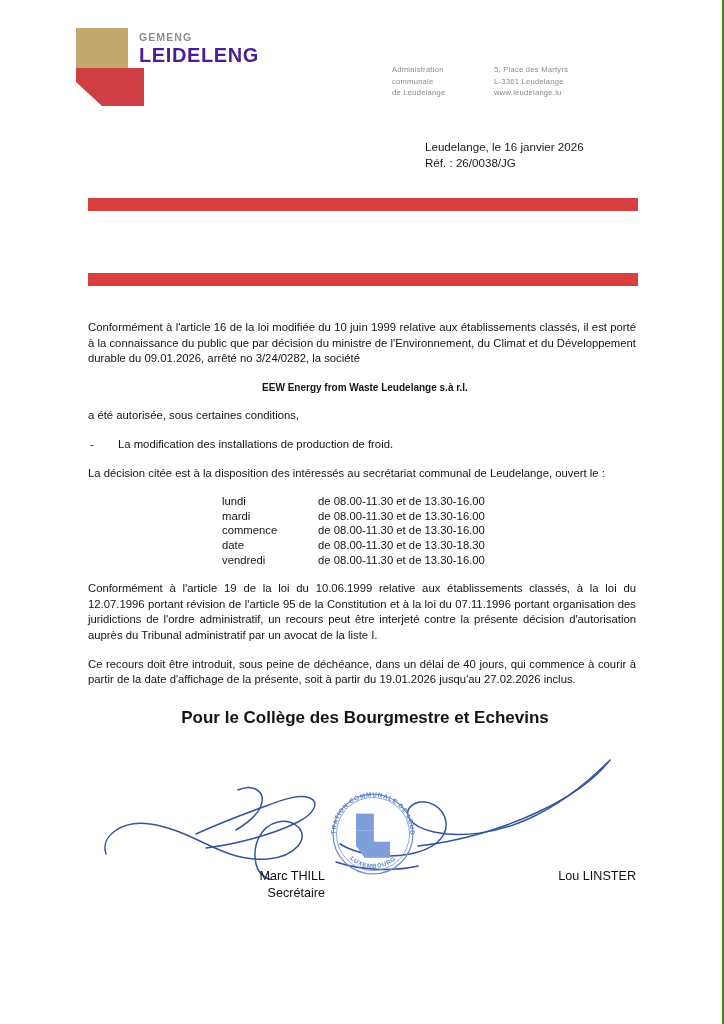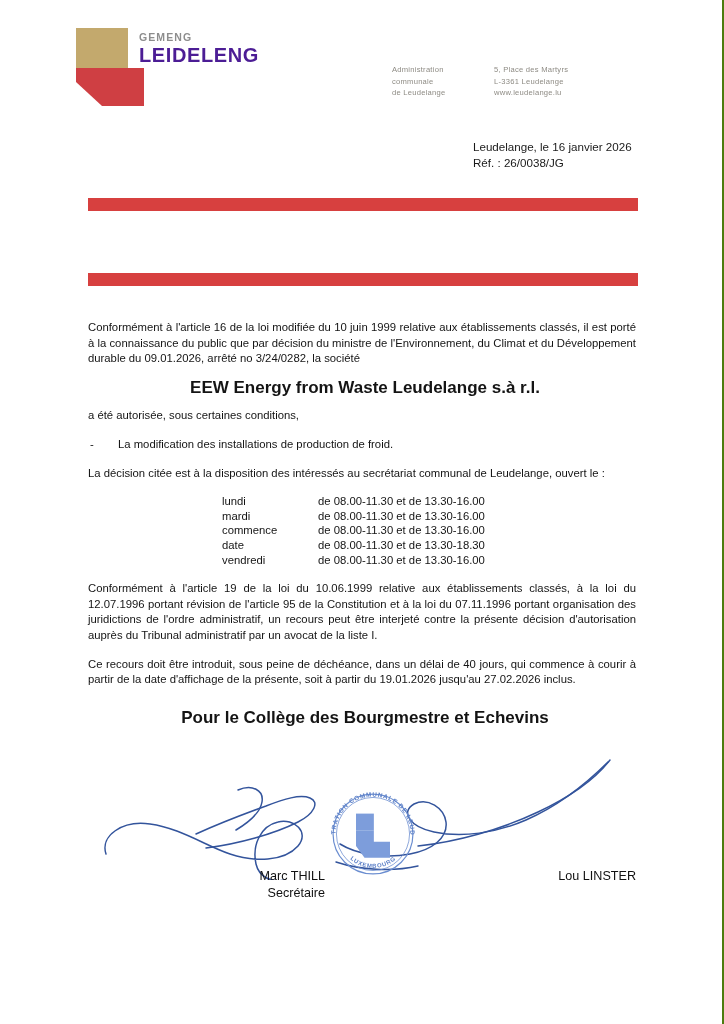--- a/index.html
+++ b/index.html
@@ -97,21 +97,20 @@
   .contact-col.c2 { width: 96px; }
 
   
   .datebox {
     position: absolute;
     left: 425px;
     top: 139px;
     font-size: 11.6px;
     line-height: 16px;
     color: #1a1a1a;
-    margin-left: 48px;
   }
 
   
   .banner {
     position: absolute;
     left: 88px;
     top: 198px;
     width: 550px;
     height: 88px;
   }
@@ -148,21 +147,21 @@
   }
   p.just {
     margin: 0 0 13px 0;
     text-align: justify;
   }
   p.plain { margin: 0 0 13px 0; }
   .company {
     margin: 0 0 13px 0;
     text-align: center;
     font-weight: bold;
-    font-size: 17px;
+    font-size: 10px;
     padding-left: 6px;
   }
   .bullet-row {
     margin: 0 0 13px 0;
     display: flex;
     padding-left: 2px;
   }
   .bullet-dash { width: 28px; flex: 0 0 28px; }
 
   

